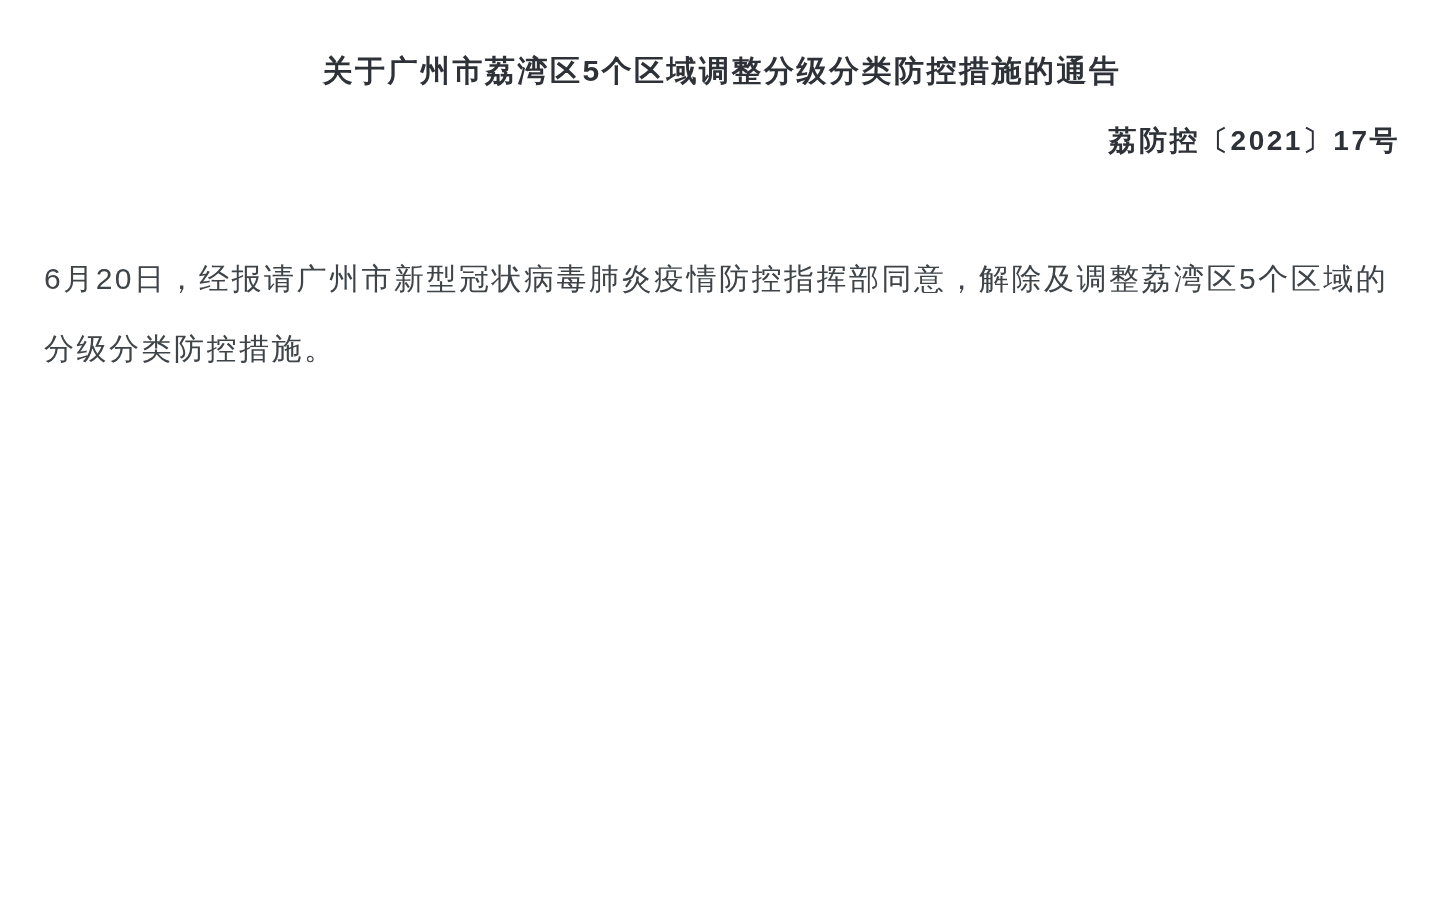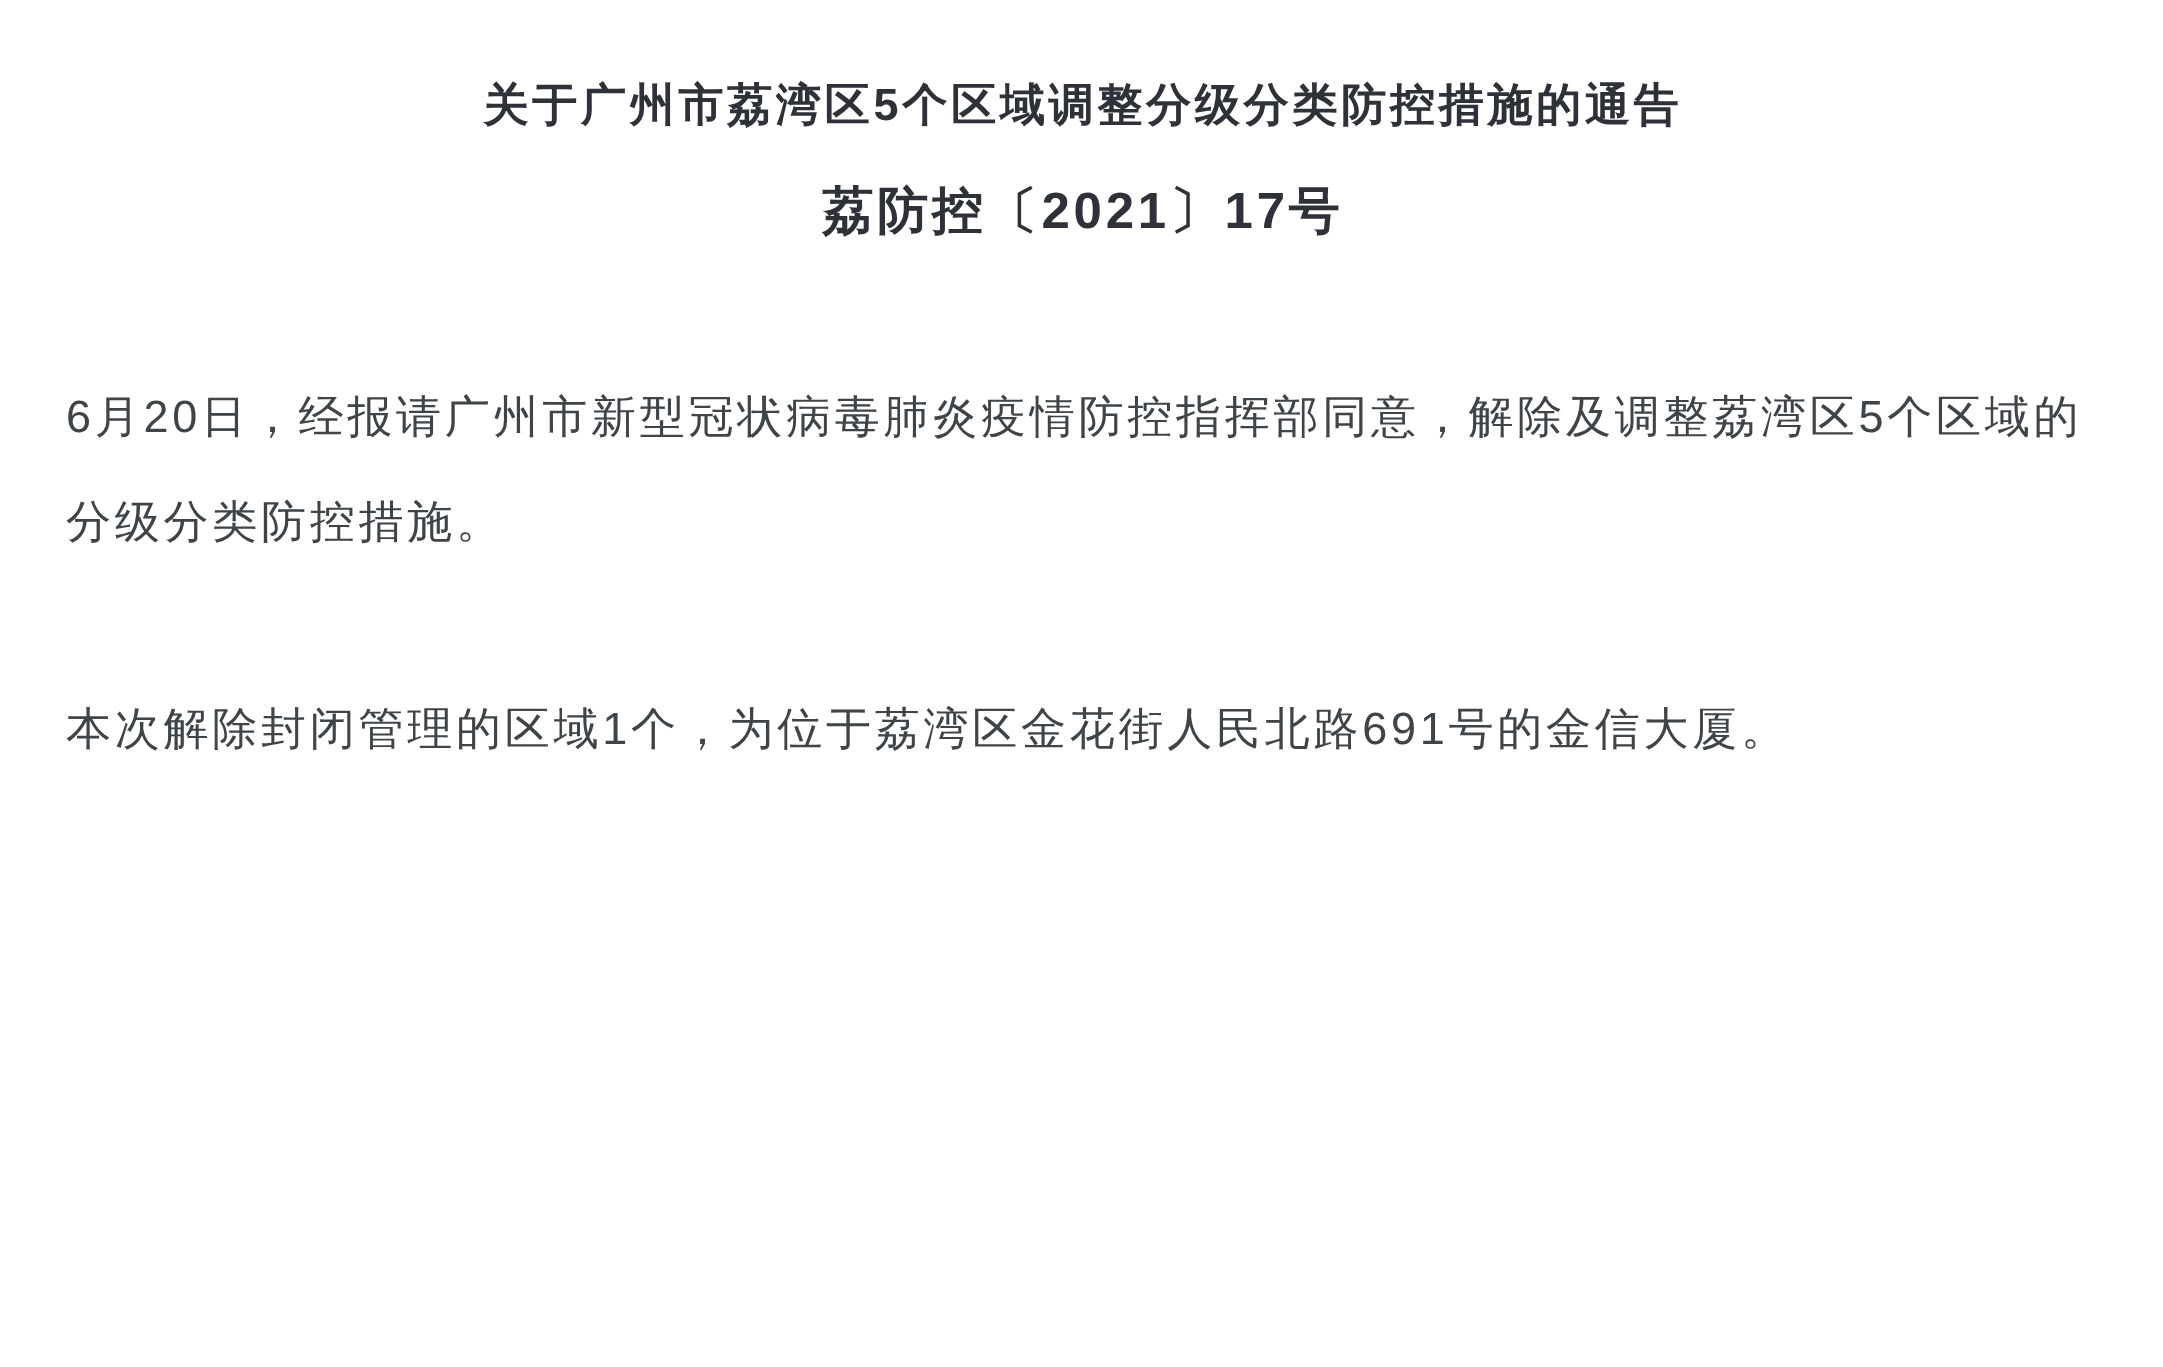--- a/index.html
+++ b/index.html
@@ -23,25 +23,25 @@
   .doc-title {
     margin: 0;
     font-size: 30px;
     font-weight: bold;
     line-height: 70px;
     letter-spacing: 2.5px;
     text-align: center;
     color: var(--title-color, #2e3238);
   }
   .doc-number {
-    font-size: 34px;
+    font-size: 28px;
     font-weight: bold;
     line-height: 70px;
     letter-spacing: 2.5px;
-    text-align: center;
+    text-align: right;
     color: var(--title-color, #2e3238);
   }
   .doc-body p {
     margin: 0 10px 68px 0;
     font-size: 30px;
     font-weight: normal;
     line-height: 70px;
     letter-spacing: 2.5px;
     text-align: left;
     color: var(--body-color, #3f4449);
@@ -50,15 +50,14 @@
 </head>
 <body>
 
 <div class="page" style="--bg-color: #ffffff; --title-color: #2e3238; --body-color: #3f4449;">
   <header class="doc-header">
     <h1 class="doc-title">关于广州市荔湾区5个区域调整分级分类防控措施的通告</h1>
     <div class="doc-number">荔防控〔2021〕17号</div>
   </header>
   <main class="doc-body">
     <p>6月20日，经报请广州市新型冠状病毒肺炎疫情防控指挥部同意，解除及调整荔湾区5个区域的分级分类防控措施。</p>
-    <p>本次解除封闭管理的区域1个，为位于荔湾区金花街人民北路691号的金信大厦。</p>
   </main>
 </div>
 
 </body></html>

